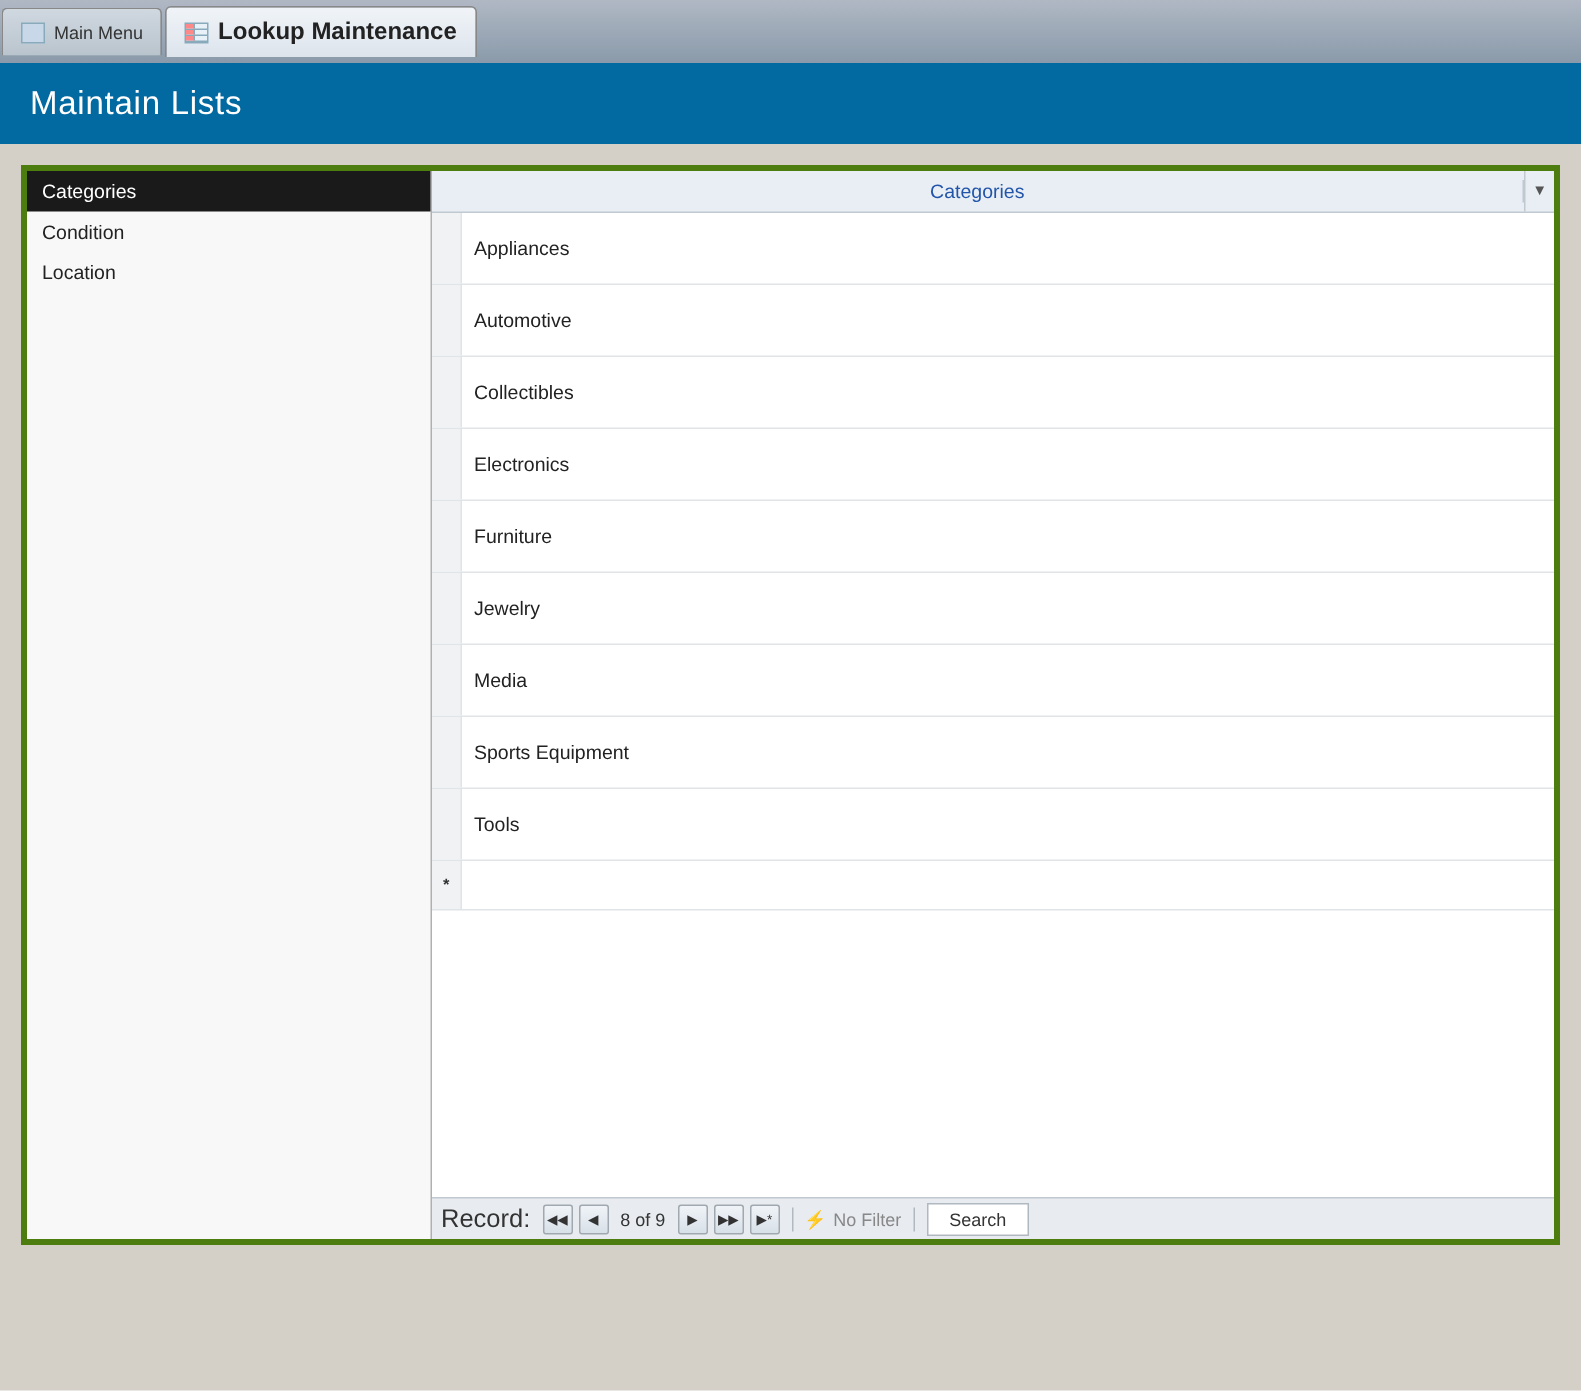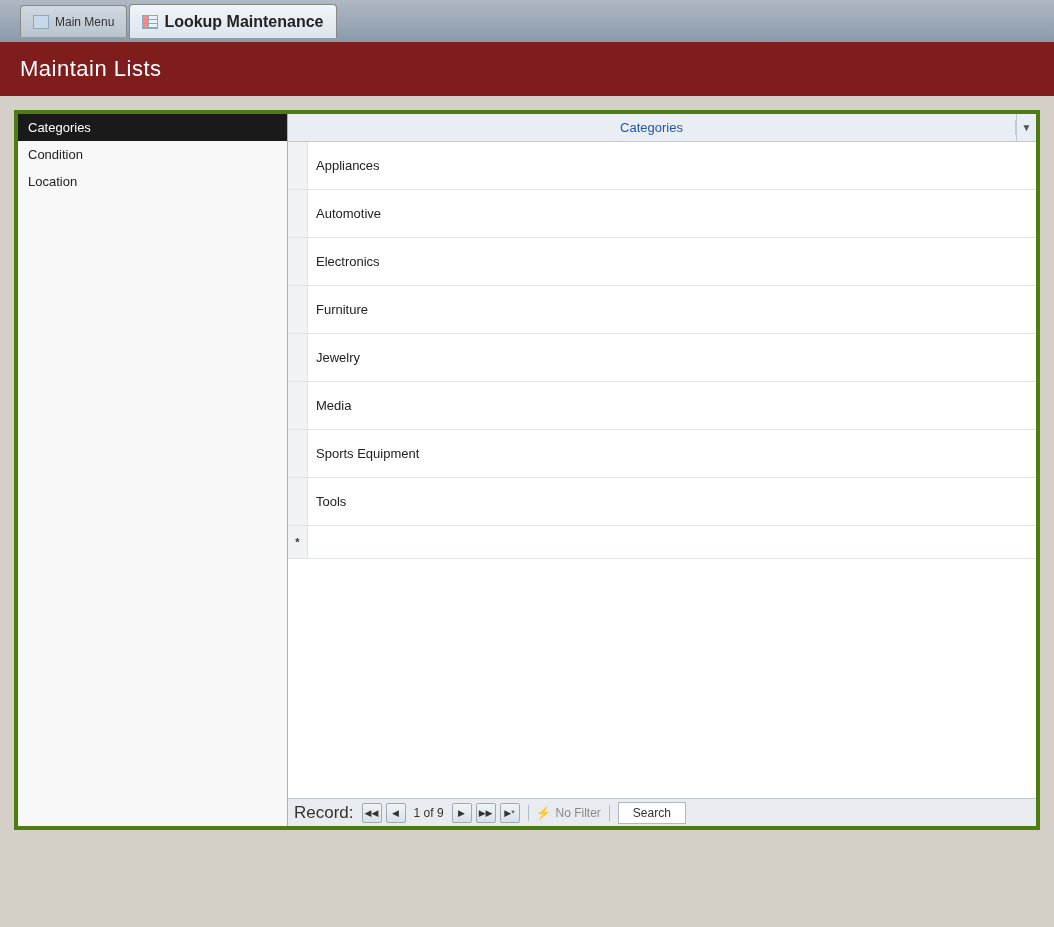--- a/index.html
+++ b/index.html
@@ -11,21 +11,21 @@
       height: 927px;
       overflow: hidden;
     }
 
     
     .title-bar {
       background: linear-gradient(to bottom, #b0b8c4, #8a9aaa);
       height: 42px;
       display: flex;
       align-items: center;
-      padding: 0 20px;
+      padding: 0 1px;
       gap: 2px;
     }
     .tab-inactive {
       background: linear-gradient(to bottom, #d0d8e0, #b8c4cc);
       border: 1px solid #888;
       border-bottom: none;
       border-radius: 4px 4px 0 0;
       padding: 4px 12px;
       display: flex;
       align-items: center;
@@ -71,21 +71,21 @@
     .icon-table-row {
       height: 4px;
       border-bottom: 1px solid #8ab;
       display: flex;
     }
     .icon-table-row .c1 { width: 6px; border-right: 1px solid #8ab; background: #f88; }
     .icon-table-row .c2 { flex: 1; }
 
     
     .page-header {
-      background: #7f1d1d;
+      background: #0369a1;
       padding: 14px 20px;
       color: white;
       font-size: 22px;
       font-weight: 300;
       letter-spacing: 0.5px;
     }
 
     
     .main-content {
       padding: 14px;
@@ -333,20 +333,26 @@
         </div>
         <div class="grid-row">
           <div class="row-indicator"></div>
           <div class="row-cell">
             <span>Automotive</span>
           </div>
         </div>
         <div class="grid-row">
           <div class="row-indicator"></div>
           <div class="row-cell">
+            <span>Collectibles</span>
+          </div>
+        </div>
+        <div class="grid-row">
+          <div class="row-indicator"></div>
+          <div class="row-cell">
             <span>Electronics</span>
           </div>
         </div>
         <div class="grid-row">
           <div class="row-indicator"></div>
           <div class="row-cell">
             <span>Furniture</span>
           </div>
         </div>
         <div class="grid-row">
@@ -380,21 +386,21 @@
           <div class="row-cell"></div>
         </div>
         <div class="empty-area"></div>
       </div>
 
       <div class="nav-bar">
         <span class="nav-label">Record:</span>
         <button class="nav-btn" title="First">◀◀</button>
         <button class="nav-btn" title="Previous">◀</button>
         <span class="nav-page-info">
-          <span>1 of 9</span>
+          <span>8 of 9</span>
         </span>
         <button class="nav-btn" title="Next">▶</button>
         <button class="nav-btn" title="Last">▶▶</button>
         <button class="nav-btn" title="New">▶*</button>
         <div class="nav-separator"></div>
         <div class="nav-filter">
           <span class="filter-icon">⚡</span>
           <span>No Filter</span>
         </div>
         <div class="nav-separator"></div>

